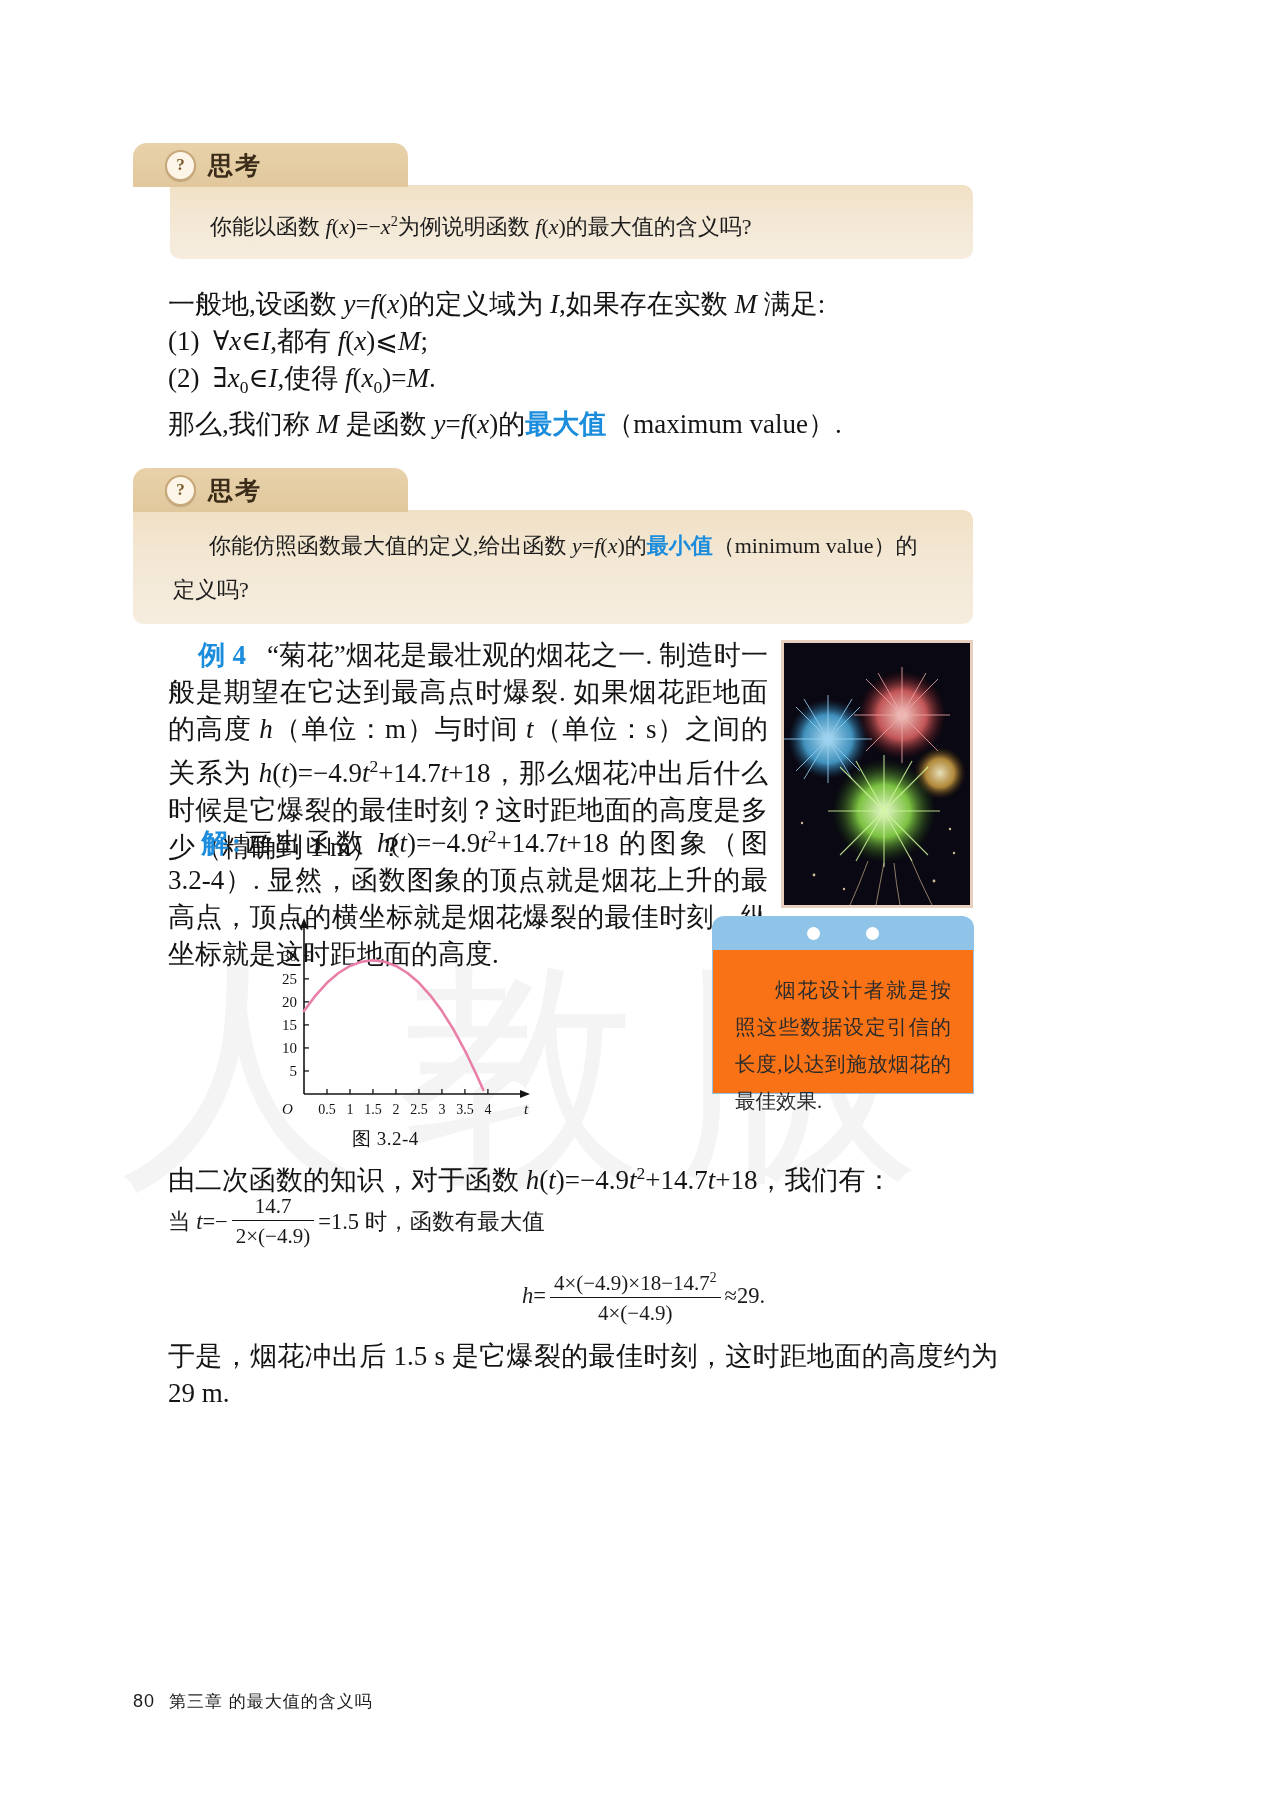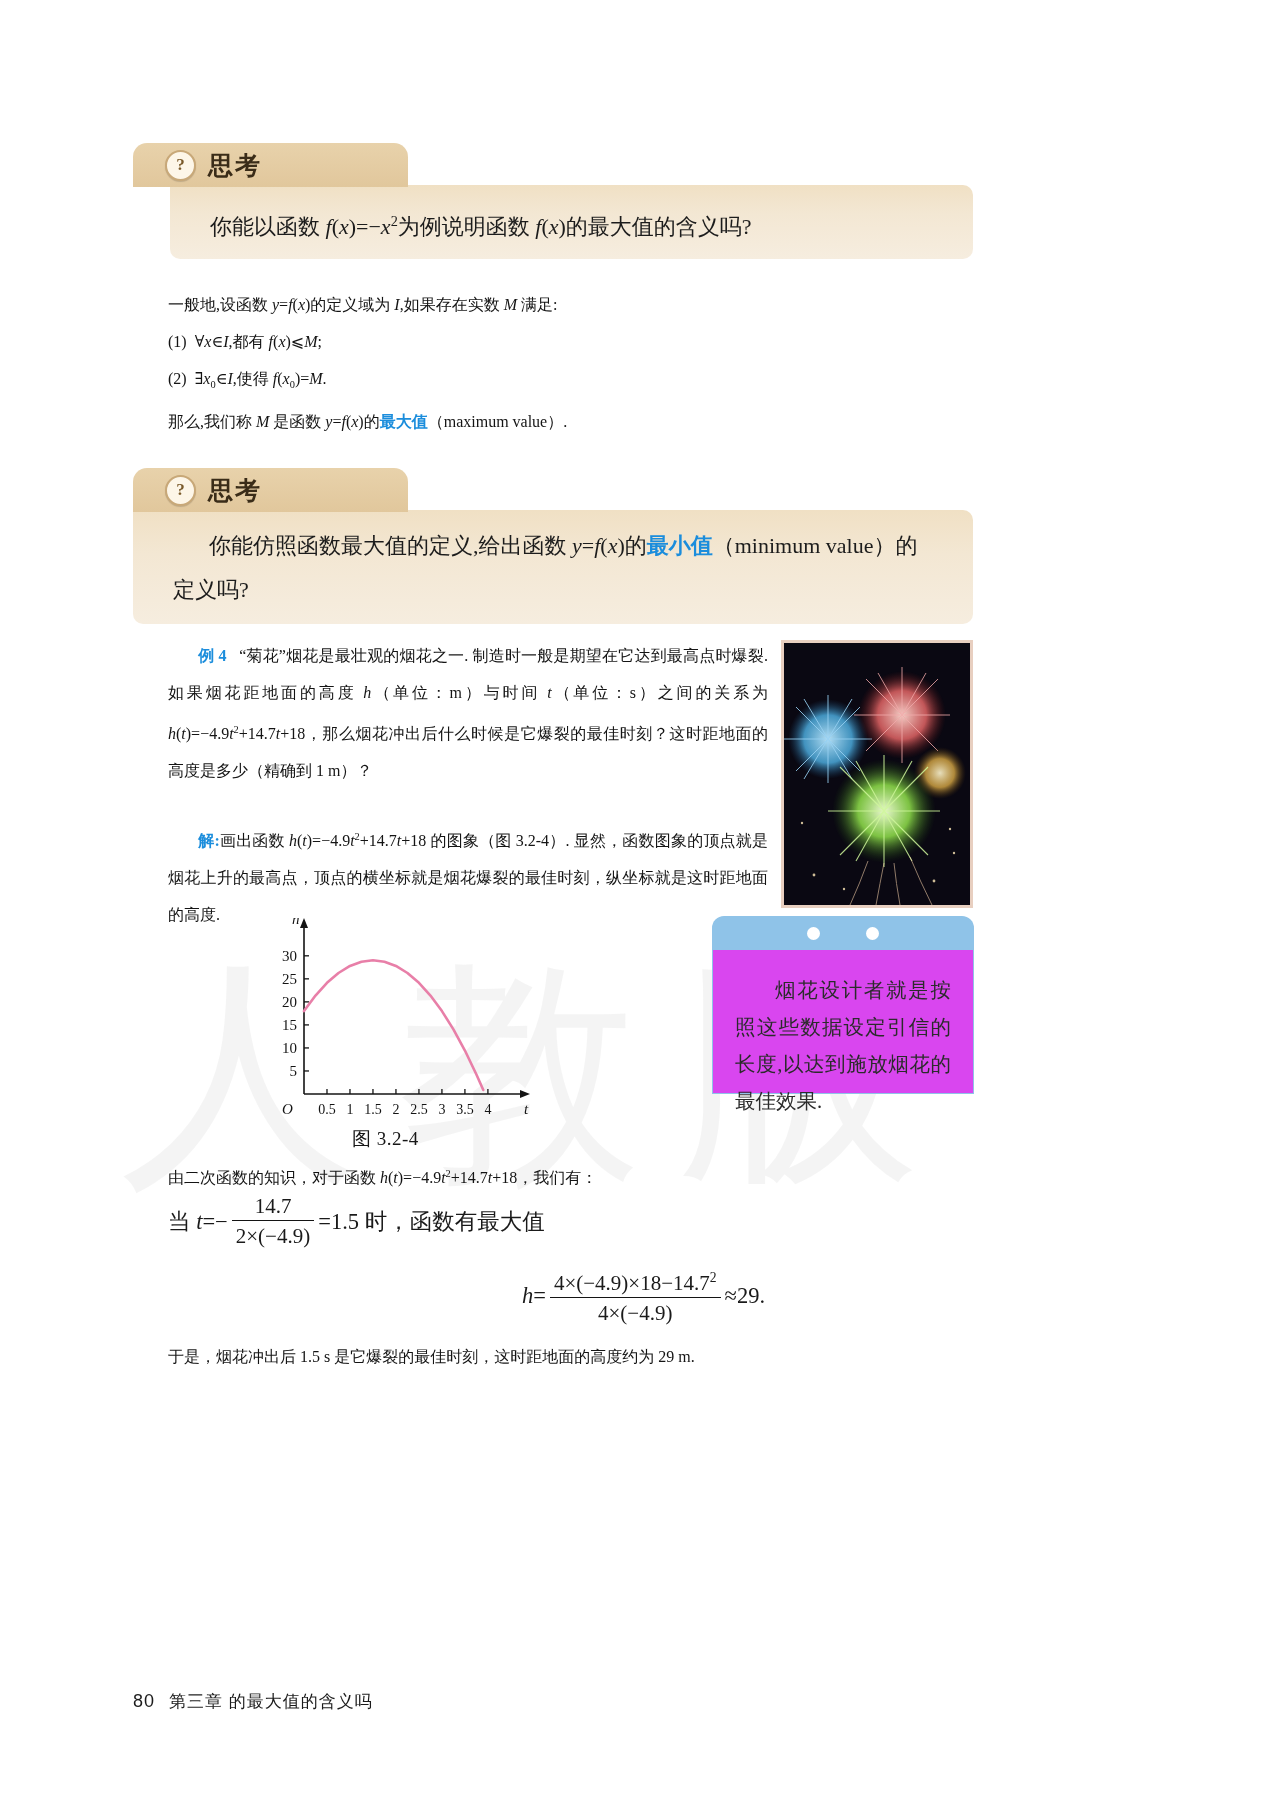--- a/index.html
+++ b/index.html
@@ -70,21 +70,21 @@
     margin:0;
     font-size:22px;
     line-height:40px;
     color:#1c1c1c;
   }
   .think-body p + p{margin-top:4px;}
 
   
   .para{
     position:absolute;
-    font-size:16px;
+    font-size:27px;
     line-height:37px;
     color:#141414;
     text-align:justify;
   }
   .para p{margin:0;}
   .blue{color:#1b8ddc; font-weight:bold;}
   .blue-label{color:#1b8ddc; font-weight:bold;}
 
   i.mvar{font-family:"Liberation Serif",serif; font-style:italic;}
   sub{font-size:.65em;}
@@ -115,21 +115,21 @@
   .note-top{
     height:34px;
     background:#8fc3e8;
     border-radius:12px 12px 0 0;
     display:flex;align-items:center;justify-content:center;
     gap:46px;
     box-sizing:border-box;
   }
   .note-hole{width:13px;height:13px;border-radius:50%;background:#ffffff;}
   .note-body{
-    background:#d946ef;
+    background:#f97316;
     border:1.5px solid #8fc3e8;
     border-top:none;
     box-sizing:border-box;
     padding:22px 22px 12px 22px;
   }
   .note-body p{
     margin:0;
     font-size:20.5px;
     line-height:37px;
     color:#2b2b2b;

